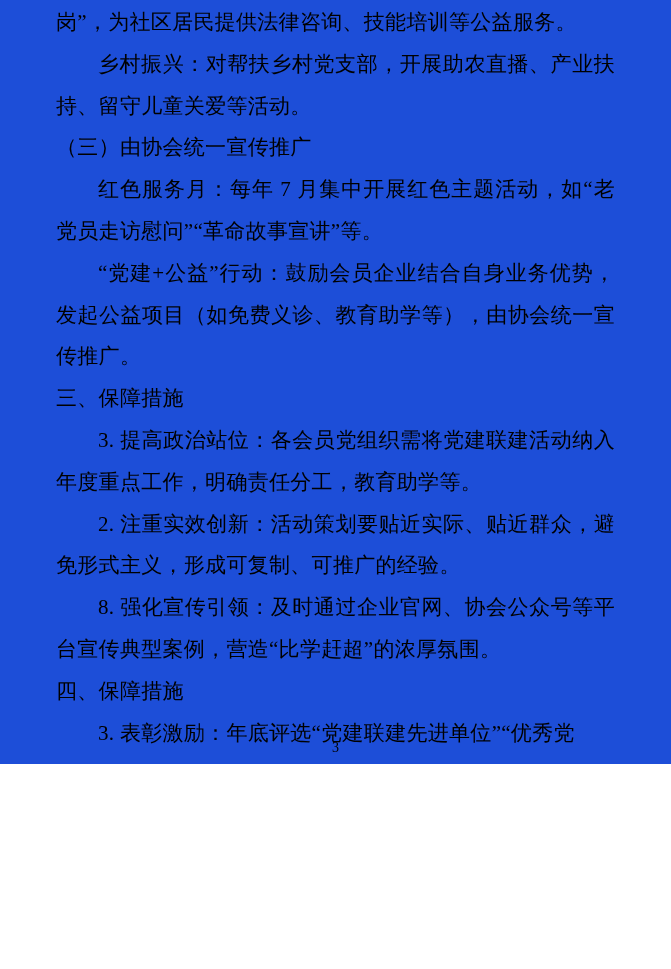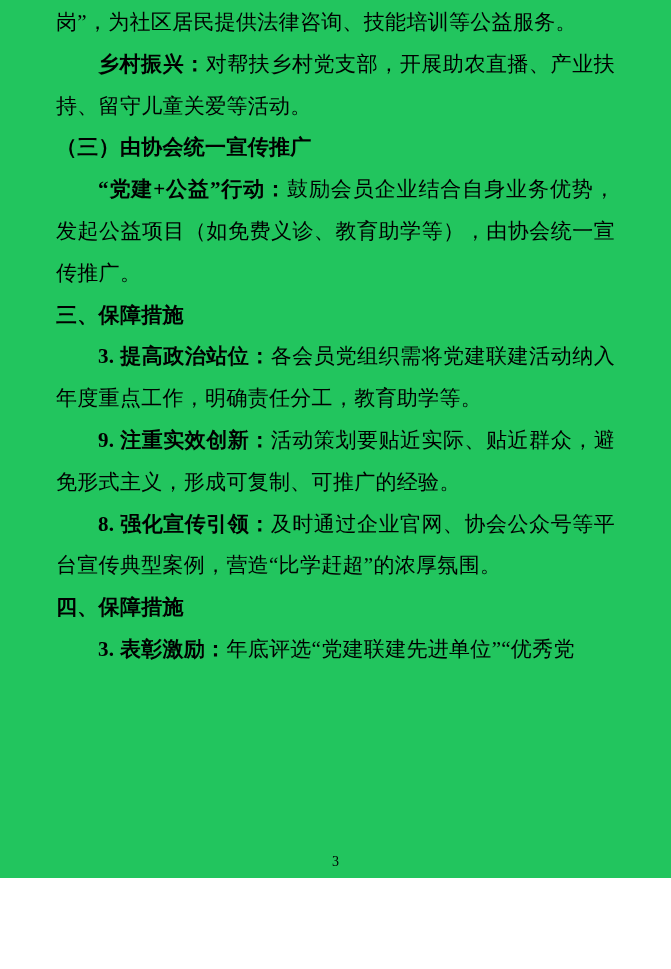--- a/index.html
+++ b/index.html
@@ -3,22 +3,22 @@
 <meta charset="utf-8">
 <style>
   html, body {
     margin: 0;
     padding: 0;
     background: #ffffff;
   }
   .page {
     position: relative;
     width: 671px;
-    height: 878px;
-    background: #22c55e;
+    height: 764px;
+    background: #1d4ed8;
     color: #000000;
     font-family: "Liberation Serif", "DejaVu Serif", serif;
     overflow: hidden;
     box-sizing: border-box;
   }
   .doc-body {
     position: absolute;
     top: 2px;
     left: 56px;
     width: 559px;
@@ -34,21 +34,21 @@
   }
   .para.continuation {
     text-indent: 0;
   }
   .para.heading {
     text-indent: 0;
     text-align: left;
     font-weight: 700;
   }
   .seg.bold {
-    font-weight: 700;
+    font-weight: 400;
   }
   .footer {
     position: absolute;
     left: 0;
     bottom: 8px;
     width: 100%;
     text-align: center;
   }
   .page-num {
     font-size: 14px;
@@ -57,24 +57,25 @@
   }
 </style>
 </head>
 <body>
 
 <div class="page">
   <div class="doc-body" id="doc-body">
       <p class="para continuation"><span class="seg">岗”，为社区居民提供法律咨询、技能培训等公益服务。</span></p>
       <p class="para body"><span class="seg bold">乡村振兴：</span><span class="seg">对帮扶乡村党支部，开展助农直播、产业扶持、留守儿童关爱等活动。</span></p>
       <p class="para heading"><span class="seg bold">（三）由协会统一宣传推广</span></p>
+      <p class="para body"><span class="seg bold">红色服务月：</span><span class="seg">每年 7 月集中开展红色主题活动，如“老党员走访慰问”“革命故事宣讲”等。</span></p>
       <p class="para body"><span class="seg bold">“党建+公益”行动：</span><span class="seg">鼓励会员企业结合自身业务优势，发起公益项目（如免费义诊、教育助学等），由协会统一宣传推广。</span></p>
       <p class="para heading"><span class="seg bold">三、保障措施</span></p>
       <p class="para body"><span class="seg bold">3. 提高政治站位：</span><span class="seg">各会员党组织需将党建联建活动纳入年度重点工作，明确责任分工，教育助学等。</span></p>
-      <p class="para body"><span class="seg bold">9. 注重实效创新：</span><span class="seg">活动策划要贴近实际、贴近群众，避免形式主义，形成可复制、可推广的经验。</span></p>
+      <p class="para body"><span class="seg bold">2. 注重实效创新：</span><span class="seg">活动策划要贴近实际、贴近群众，避免形式主义，形成可复制、可推广的经验。</span></p>
       <p class="para body"><span class="seg bold">8. 强化宣传引领：</span><span class="seg">及时通过企业官网、协会公众号等平台宣传典型案例，营造“比学赶超”的浓厚氛围。</span></p>
       <p class="para heading"><span class="seg bold">四、保障措施</span></p>
       <p class="para body"><span class="seg bold">3. 表彰激励：</span><span class="seg">年底评选“党建联建先进单位”“优秀党</span></p>
     </div>
   <div class="footer">
     <span class="page-num">3</span>
   </div>
 </div>
 
 </body></html>

